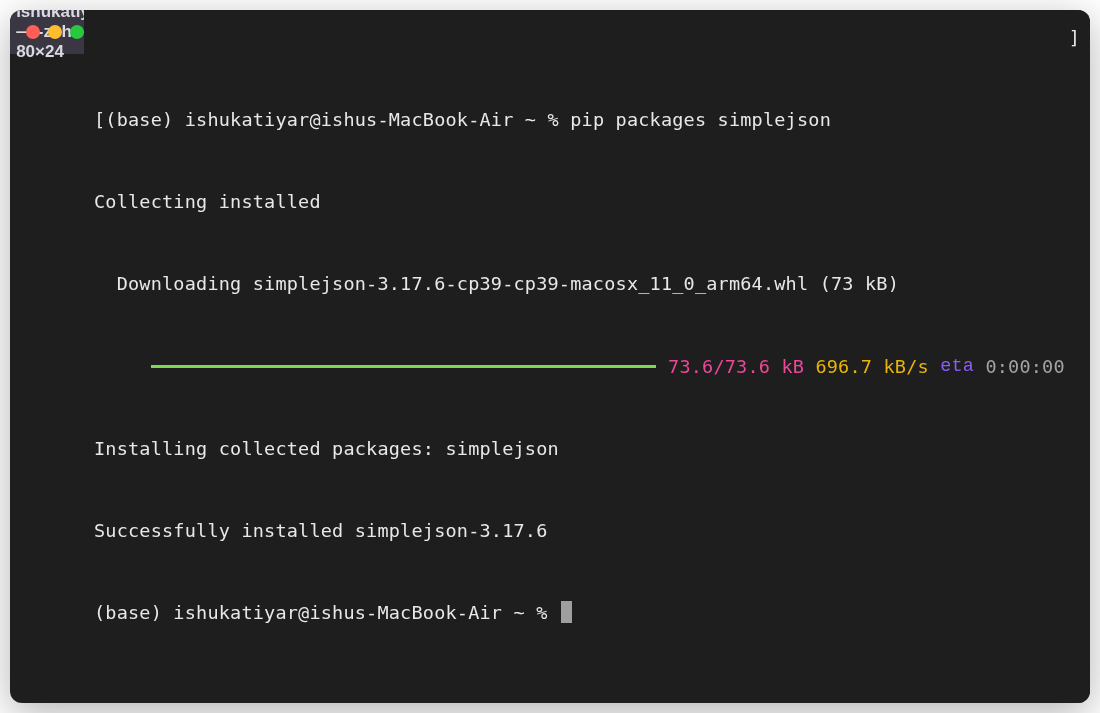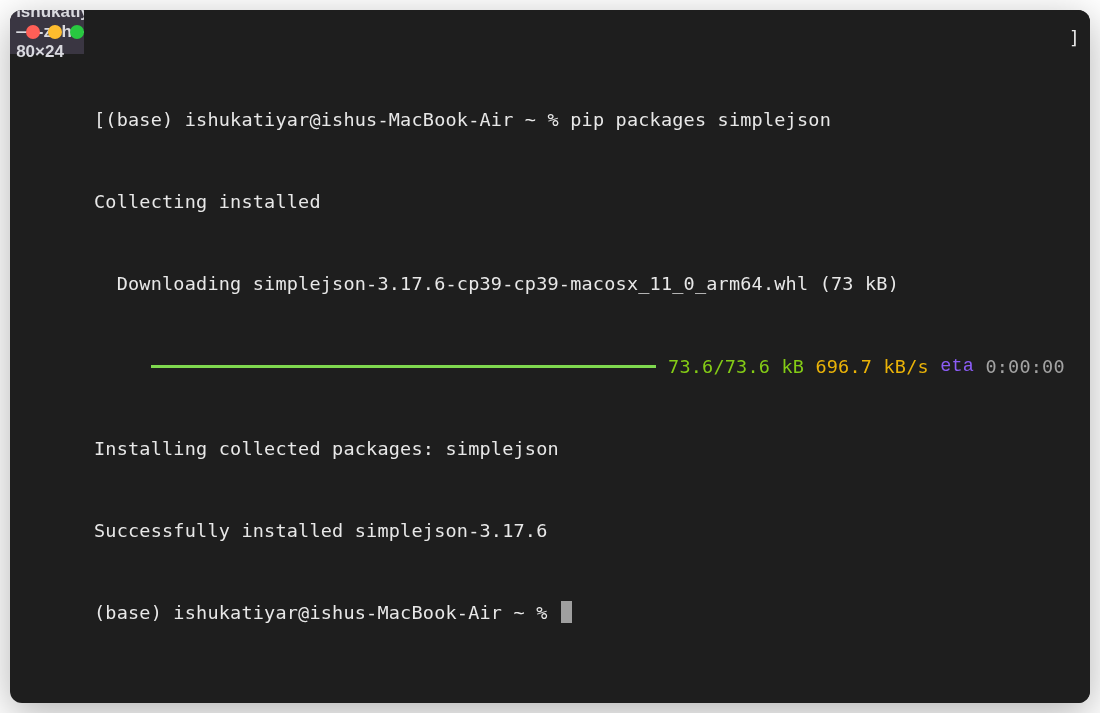--- a/index.html
+++ b/index.html
@@ -83,21 +83,21 @@
       right: 10px;
       top: 14px;
       color: #e8e8e8;
     }
     .progress-bar {
       flex: 0 0 auto;
       height: 3px;
       background: #7fd84f;
       margin-right: 1px;
     }
-    .kb-green { color: #84cc16; }
+    .kb-green { color: #ec4899; }
     .rate-red { color: #eab308; }
     .eta-white { color: #8b5cf6; font-family: Liberation Mono, monospace; }
     .eta-cyan { color: #a3a3a3; }
     .cursor {
       display: inline-block;
       width: 11px;
       height: 22px;
       background: #9f9f9f;
       vertical-align: text-bottom;
       margin-left: 2px;

